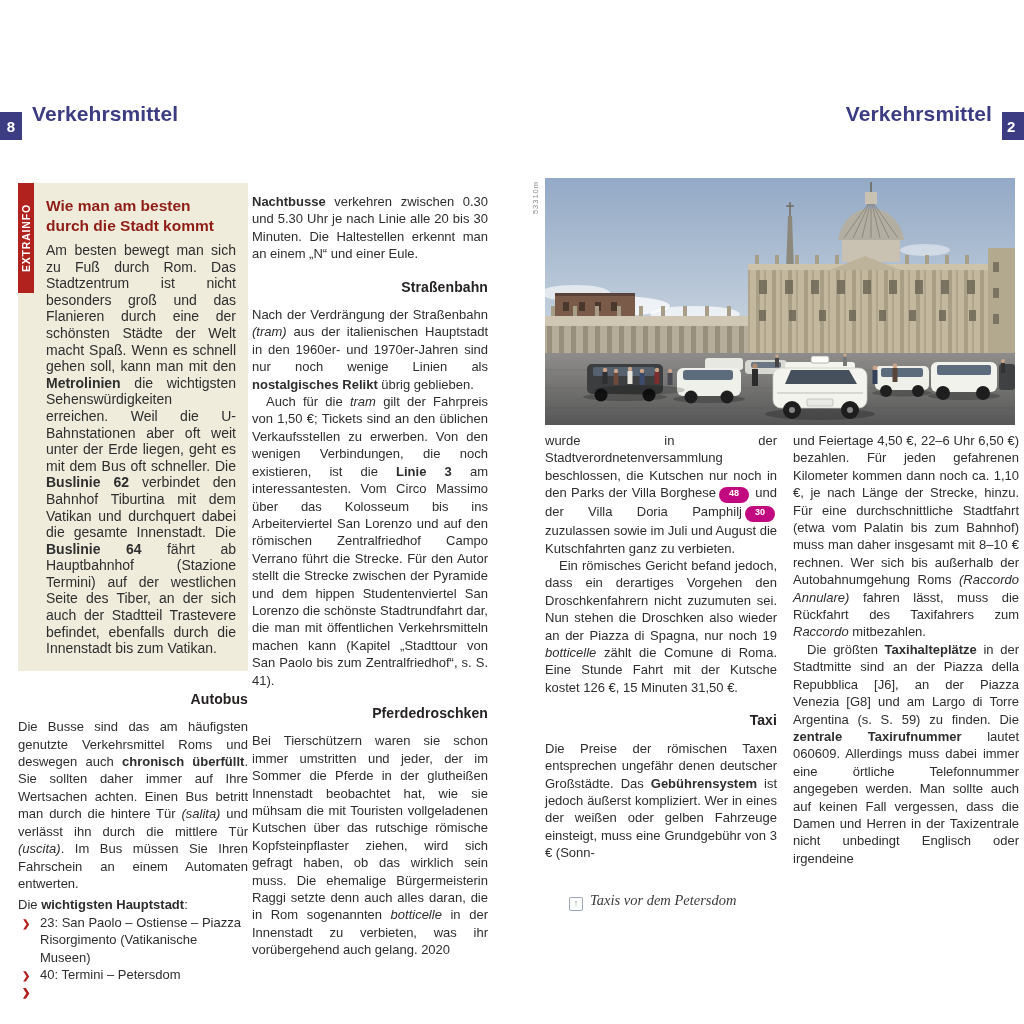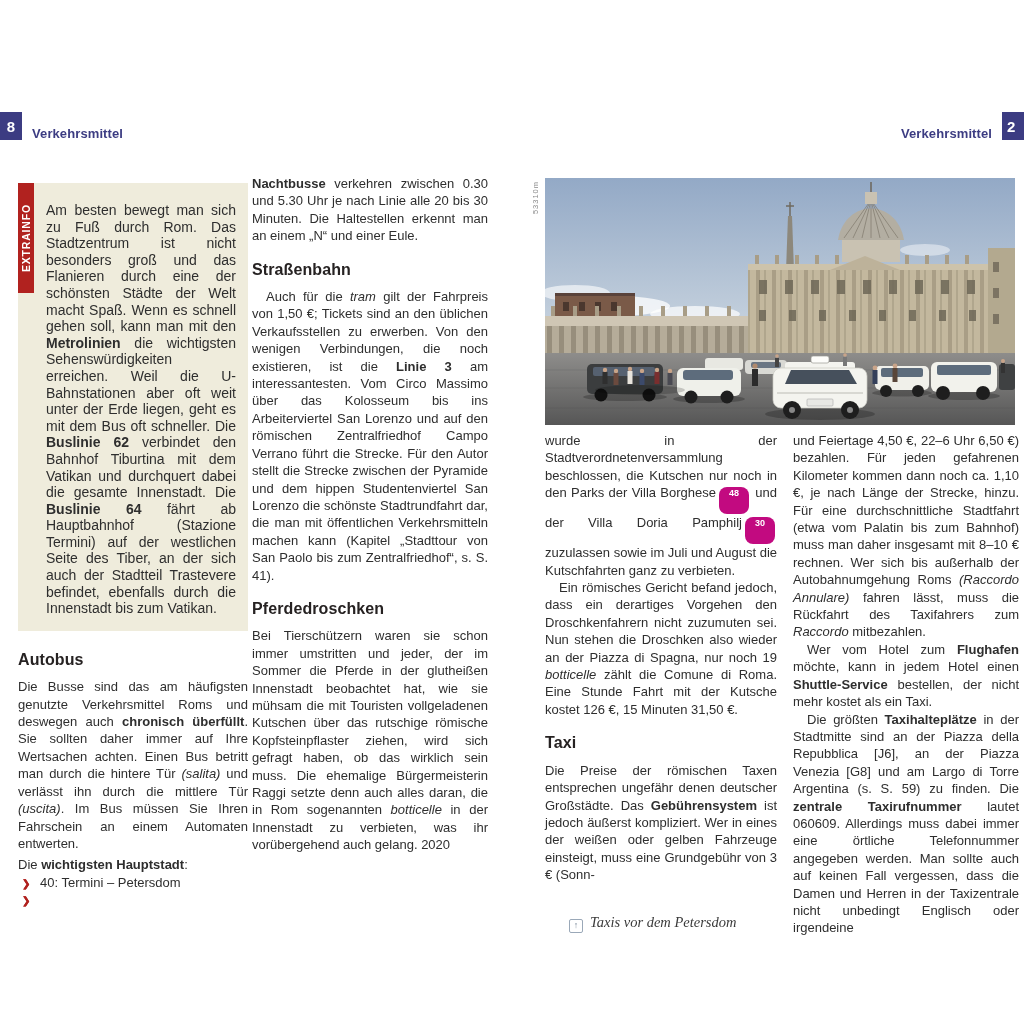--- a/index.html
+++ b/index.html
@@ -9,38 +9,38 @@
     -webkit-font-smoothing:antialiased;overflow:hidden;
   }
   
   .pagenum-block{
     position:absolute;top:112px;width:22px;height:28px;background:#3c3c82;
     color:#fff;font-weight:bold;font-size:15px;display:flex;align-items:center;
   }
   .pagenum-block.left{left:0;justify-content:center;}
   .pagenum-block.right{right:0;justify-content:flex-start;padding-left:5px;box-sizing:border-box;}
   .runhead{
-    position:absolute;top:120px;height:28px;line-height:28px;
-    color:#3c3c82;font-weight:bold;font-size:13px;letter-spacing:0.1px;
+    position:absolute;top:100px;height:28px;line-height:28px;
+    color:#3c3c82;font-weight:bold;font-size:21px;letter-spacing:0.1px;
   }
   .runhead.left{left:32px;}
   .runhead.right{right:32px;}
   
   .col{position:absolute;text-align:justify;font-size:13px;line-height:17.4px;}
   #l-col1{left:18px;top:183px;width:230px;}
-  #l-col2{left:252px;top:175px;width:236px;}
+  #l-col2{left:252px;top:193px;width:236px;}
   #r-col1{left:545px;top:432px;width:232px;}
   #r-col2{left:793px;top:432px;width:226px;}
   .para{margin:0;}
   .ind{text-indent:14px;}
   .b{font-weight:bold;}
   .i{font-style:italic;}
   h2.sect{
-    font-size:16px;font-weight:bold;color:#262222;margin:16px 0 10px 0;
-    text-align:left;letter-spacing:0.1px;
+    font-size:14px;font-weight:bold;color:#262222;margin:16px 0 10px 0;
+    text-align:right;letter-spacing:0.1px;
   }
   
   .extrabox{
     position:relative;background:#efecdc;margin:0 0 20px 0;
     padding:13px 12px 14px 28px;box-sizing:border-box;width:230px;
   }
   .extratag{
     position:absolute;left:0;top:0;width:16px;height:110px;background:#b1221f;
   }
   .extratag span{
@@ -53,21 +53,21 @@
   }
   .extrabody{font-size:14px;line-height:16.6px;margin-top:6px;text-align:justify;}
   
   .list-intro{margin-top:4px;text-align:left;}
   .busline{padding-left:22px;position:relative;text-align:left;}
   .chev{
     position:absolute;left:4px;top:1px;color:#b1221f;font-size:10px;font-weight:bold;
   }
   
   .inline-badge{
-    display:inline-block;min-width:10px;height:27px;padding:0 10px;margin:0 2px 0 3px;
+    display:inline-block;min-width:10px;height:16px;padding:0 10px;margin:0 2px 0 3px;
     background:#c20a80;color:#fff;border-radius:8px;font-size:9px;font-weight:bold;
     line-height:13px;text-align:center;vertical-align:1px;text-indent:0;
   }
   
   #photo{position:absolute;left:545px;top:178px;width:470px;height:247px;}
   #photo svg{display:block;width:470px;height:247px;}
   .photo-credit{
     position:absolute;left:531px;top:181px;font-size:7.5px;color:#8a8a8a;
     writing-mode:vertical-rl;transform:rotate(180deg);letter-spacing:1px;
   }
@@ -94,44 +94,50 @@
 <div class="runhead right">Verkehrsmittel</div>
 <div class="pagenum-block right">
   <span>2</span>
 </div>
 
 <div class="col" id="l-col1">
   <div class="extrabox">
     <div class="extratag">
       <span>EXTRAINFO</span>
     </div>
+    <div class="extratitle">
+      <div>Wie man am besten</div>
+      <div>durch die Stadt kommt</div>
+    </div>
     <div class="extrabody"><span>Am besten bewegt man sich zu Fuß durch Rom. Das Stadtzentrum ist nicht besonders groß und das Flanieren durch eine der schönsten Städte der Welt macht Spaß. Wenn es schnell gehen soll, kann man mit den </span><span class="b">Metrolinien</span><span> die wichtigsten Sehenswürdigkeiten erreichen. Weil die U-Bahnstationen aber oft weit unter der Erde liegen, geht es mit dem Bus oft schneller. Die </span><span class="b">Buslinie 62</span><span> verbindet den Bahnhof Tiburtina mit dem Vatikan und durchquert dabei die gesamte Innenstadt. Die </span><span class="b">Buslinie 64</span><span> fährt ab Hauptbahnhof (Stazione Termini) auf der westlichen Seite des Tiber, an der sich auch der Stadtteil Trastevere befindet, ebenfalls durch die Innenstadt bis zum Vatikan.</span></div>
   </div>
 
   <h2 class="sect">Autobus</h2>
   <p class="para"><span>Die Busse sind das am häufigsten genutzte Verkehrsmittel Roms und deswegen auch </span><span class="b">chronisch überfüllt</span><span>. Sie sollten daher immer auf Ihre Wertsachen achten. Einen Bus betritt man durch die hintere Tür </span><span class="i">(salita)</span><span> und verlässt ihn durch die mittlere Tür </span><span class="i">(uscita)</span><span>. Im Bus müssen Sie Ihren Fahrschein an einem Automaten entwerten.</span></p>
   <div class="list-intro"><span>Die </span><span class="b">wichtigsten Hauptstadt</span><span>:</span></div>
   <div class="busline">
     <span class="chev">❯</span>
+    <span>23: San Paolo – Ostiense – Piazza Risorgimento (Vatikanische Museen)</span>
   </div>
   <div class="busline">
     <span class="chev">❯</span>
     <span>40: Termini – Petersdom</span>
   </div>
   <div class="busline">
     <span class="chev">❯</span>
   </div>
   <div class="busline">
     <span class="chev">❯</span>
   </div>
 </div>
 
 <div class="col" id="l-col2">
   <p class="para"><span class="b">Nachtbusse</span><span> verkehren zwischen 0.30 und 5.30 Uhr je nach Linie alle 20 bis 30 Minuten. Die Haltestellen erkennt man an einem „N“ und einer Eule.</span></p>
   <h2 class="sect">Straßenbahn</h2>
+  <p class="para"><span>Nach der Verdrängung der Straßenbahn </span><span class="i">(tram)</span><span> aus der italienischen Hauptstadt in den 1960er- und 1970er-Jahren sind nur noch wenige Linien als </span><span class="b">nostalgisches Relikt</span><span> übrig geblieben.</span></p>
   <p class="para ind"><span>Auch für die </span><span class="i">tram</span><span> gilt der Fahrpreis von 1,50 €; Tickets sind an den üblichen Verkaufsstellen zu erwerben. Von den wenigen Verbindungen, die noch existieren, ist die </span><span class="b">Linie 3</span><span> am interessantesten. Vom Circo Massimo über das Kolosseum bis ins Arbeiterviertel San Lorenzo und auf den römischen Zentralfriedhof Campo Verrano führt die Strecke. Für den Autor stellt die Strecke zwischen der Pyramide und dem hippen Studentenviertel San Lorenzo die schönste Stadtrundfahrt dar, die man mit öffentlichen Verkehrsmitteln machen kann (Kapitel „Stadttour von San Paolo bis zum Zentralfriedhof“, s. S. 41).</span></p>
   <h2 class="sect">Pferdedroschken</h2>
   <p class="para"><span>Bei Tierschützern waren sie schon immer umstritten und jeder, der im Sommer die Pferde in der glutheißen Innenstadt beobachtet hat, wie sie mühsam die mit Touristen vollgeladenen Kutschen über das rutschige römische Kopfsteinpflaster ziehen, wird sich gefragt haben, ob das wirklich sein muss. Die ehemalige Bürgermeisterin Raggi setzte denn auch alles daran, die in Rom sogenannten </span><span class="i">botticelle</span><span> in der Innenstadt zu verbieten, was ihr vorübergehend auch gelang. 2020</span></p>
 </div>
 
 <div class="photo-credit">53310m</div>
 <div id="photo">
   <svg viewBox="0 0 470 247" xmlns="http://www.w3.org/2000/svg">
     <defs>
       <linearGradient id="sky" x1="0" y1="0" x2="0" y2="1">
@@ -370,15 +376,14 @@
   <p class="para ind"><span>Ein römisches Gericht befand jedoch, dass ein derartiges Vorgehen den Droschkenfahrern nicht zuzumuten sei. Nun stehen die Droschken also wieder an der Piazza di Spagna, nur noch 19 </span><span class="i">botticelle</span><span> zählt die Comune di Roma. Eine Stunde Fahrt mit der Kutsche kostet 126 €, 15 Minuten 31,50 €.</span></p>
   <h2 class="sect">Taxi</h2>
   <p class="para"><span>Die Preise der römischen Taxen entsprechen ungefähr denen deutscher Großstädte. Das </span><span class="b">Gebührensystem</span><span> ist jedoch äußerst kompliziert. Wer in eines der weißen oder gelben Fahrzeuge einsteigt, muss eine Grundgebühr von 3 € (Sonn-</span></p>
   <div class="caption">
     <span class="cap-icon">↑</span><span>Taxis vor dem Petersdom</span>
   </div>
 </div>
 
 <div class="col" id="r-col2">
   <p class="para"><span>und Feiertage 4,50 €, 22–6 Uhr 6,50 €) bezahlen. Für jeden gefahrenen Kilometer kommen dann noch ca. 1,10 €, je nach Länge der Strecke, hinzu. Für eine durchschnittliche Stadtfahrt (etwa vom Palatin bis zum Bahnhof) muss man daher insgesamt mit 8–10 € rechnen. Wer sich bis außerhalb der Autobahnumgehung Roms </span><span class="i">(Raccordo Annulare)</span><span> fahren lässt, muss die Rückfahrt des Taxifahrers zum </span><span class="i">Raccordo</span><span> mitbezahlen.</span></p>
-  <p class="para ind"><span>Wer vom Hotel zum </span><span class="b">Flughafen</span><span> möchte, kann in jedem Hotel einen </span><span class="b">Shuttle-Service</span><span> bestellen, der nicht mehr kostet als ein Taxi.</span></p>
   <p class="para ind"><span>Die größten </span><span class="b">Taxihalteplätze</span><span> in der Stadtmitte sind an der Piazza della Repubblica [J6], an der Piazza Venezia [G8] und am Largo di Torre Argentina (s. S. 59) zu finden. Die </span><span class="b">zentrale Taxirufnummer</span><span> lautet 060609. Allerdings muss dabei immer eine örtliche Telefonnummer angegeben werden. Man sollte auch auf keinen Fall vergessen, dass die Damen und Herren in der Taxizentrale nicht unbedingt Englisch oder irgendeine</span></p>
 </div>
 
 </body></html>

